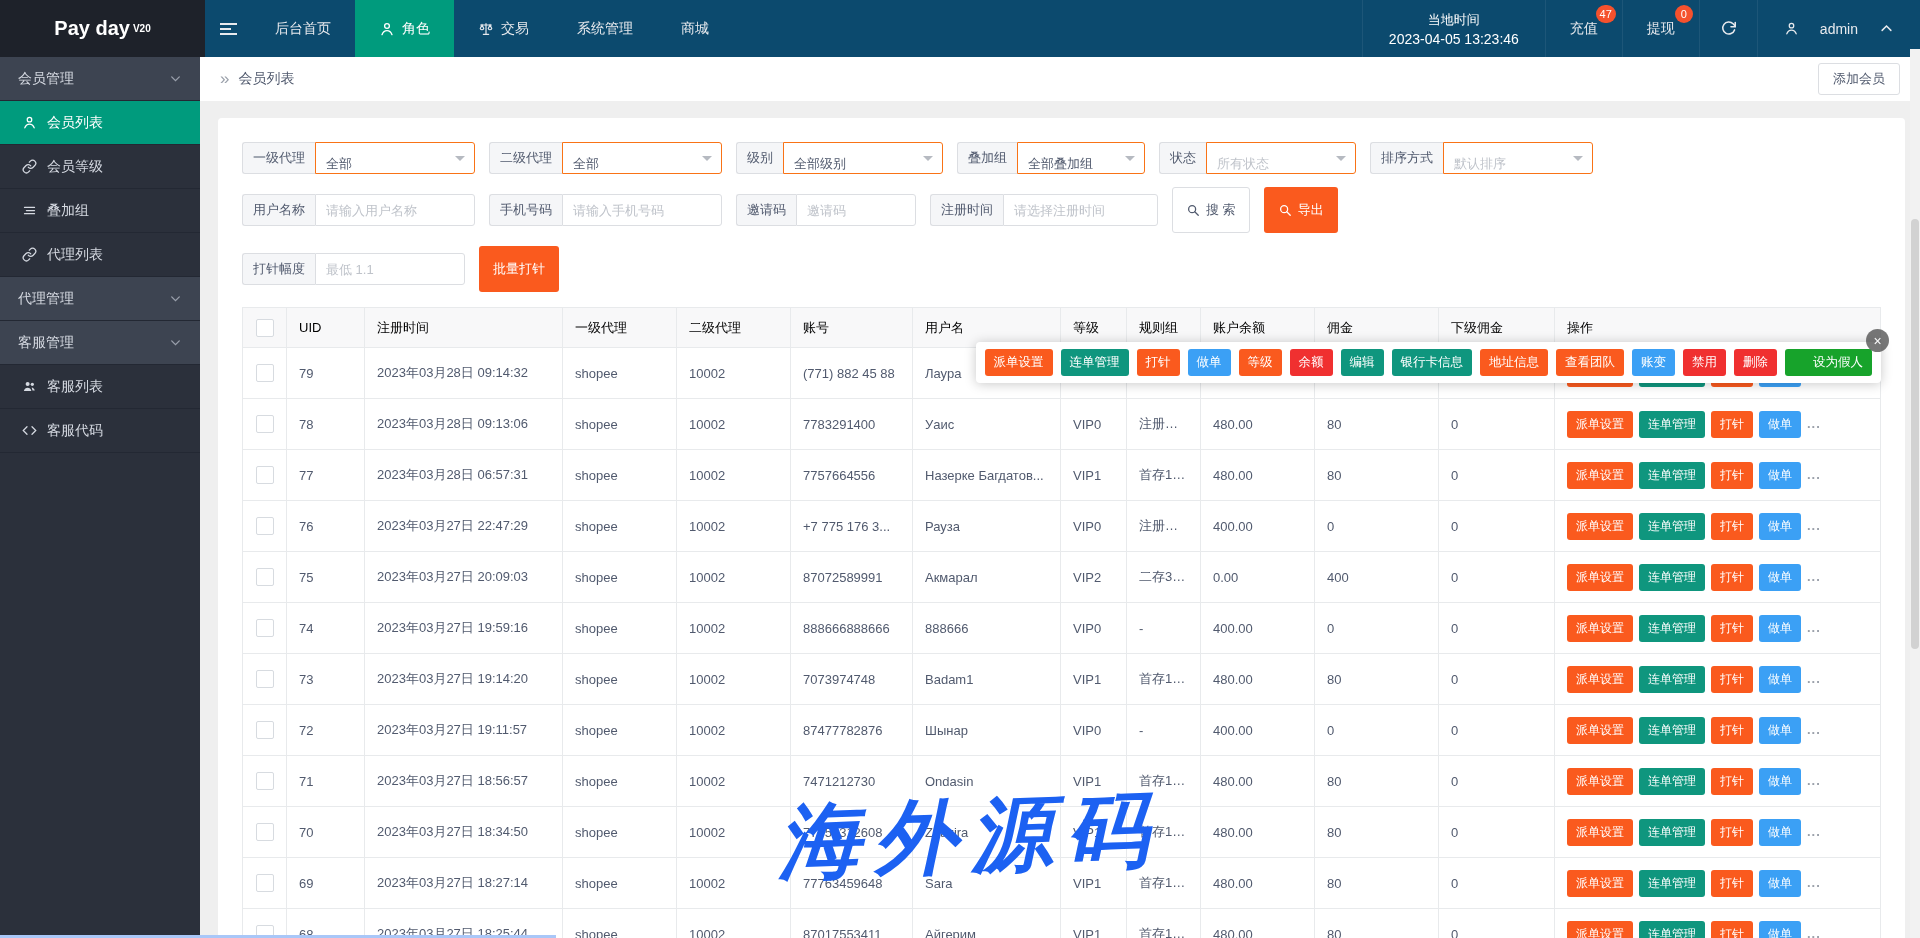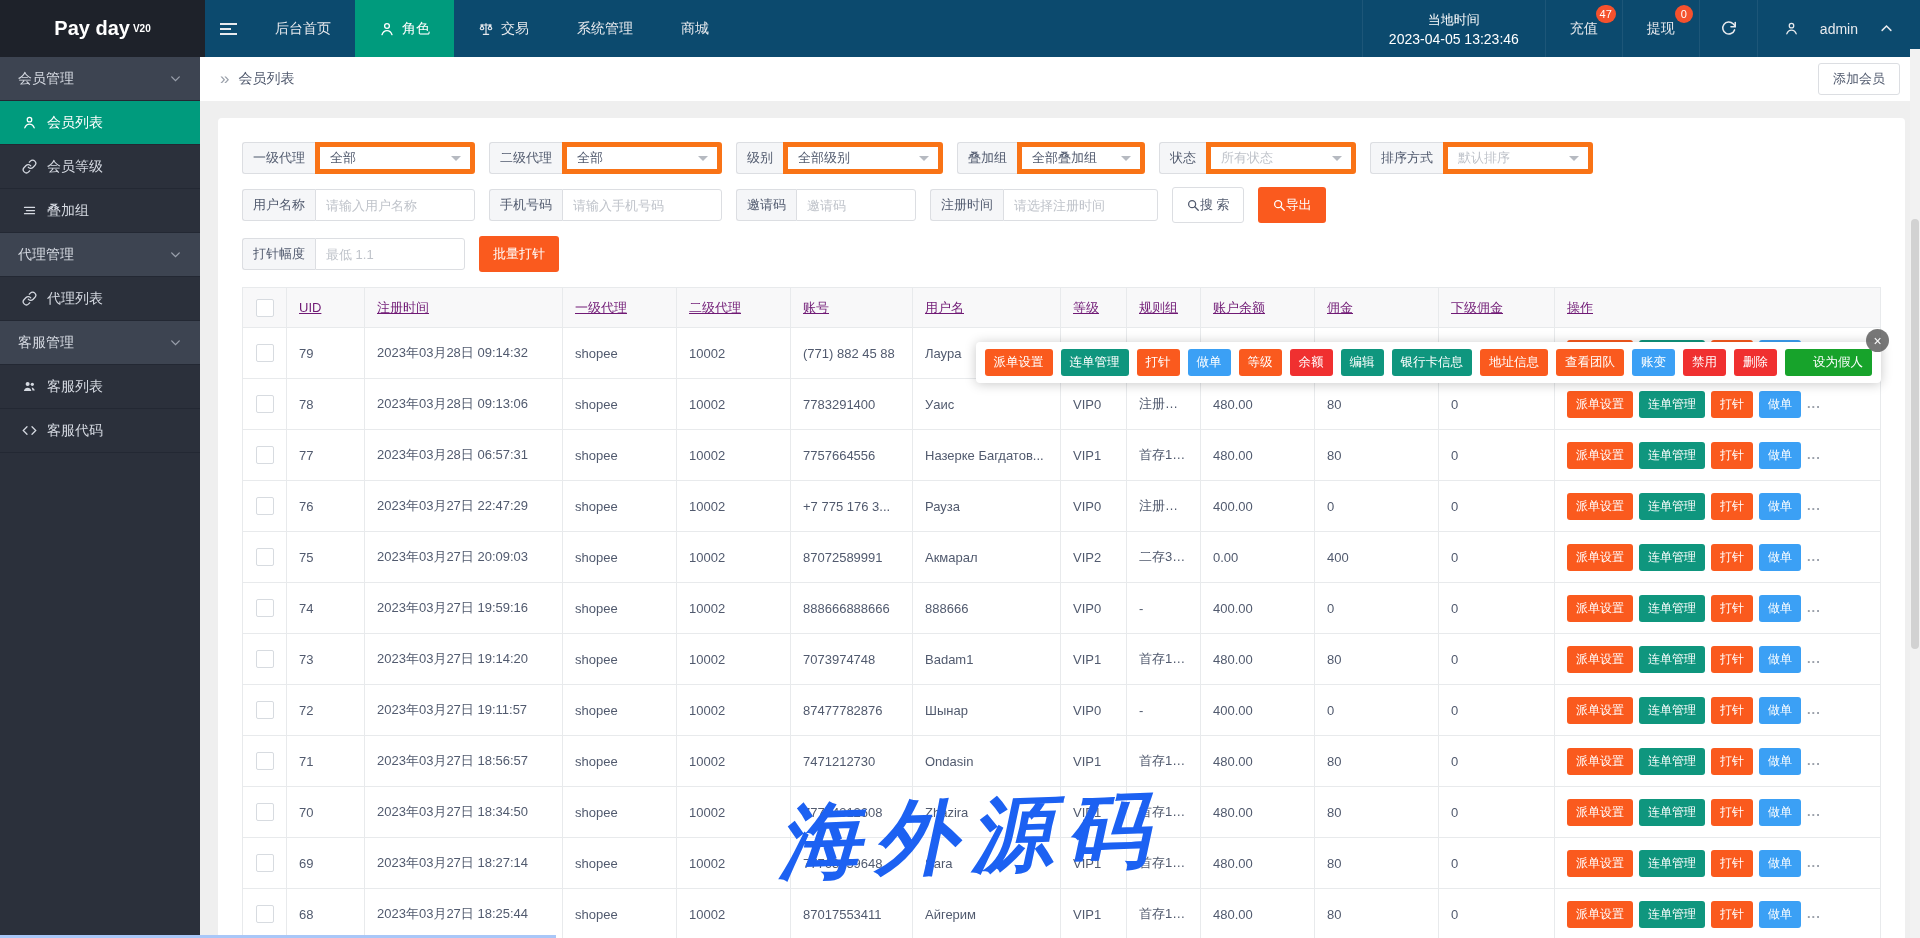--- a/index.html
+++ b/index.html
@@ -49,33 +49,33 @@
   .crumb-arrow{color:#9aa0aa;font-size:17px;margin-right:9px;}
   .crumb-title{font-size:14px;color:#515a6e;}
   .add-btn{margin-left:auto;background:#fff;border:1px solid #dcdee2;border-radius:3px;padding:6px 14px;font-size:13px;color:#515a6e;cursor:pointer;}
 
   .panel{margin:17px 15px 0 18px;background:#fff;border-radius:4px;padding:24px;min-height:800px;box-sizing:border-box;}
 
   
   .frow{display:flex;align-items:center;gap:14px;margin-bottom:13px;}
   .fgroup{display:flex;align-items:stretch;height:32px;}
   .flabel{display:flex;align-items:center;padding:0 10px;background:#f5f6f8;border:1px solid #dcdee2;border-right:none;border-radius:3px 0 0 3px;font-size:13px;color:#515a6e;white-space:nowrap;}
-  .fselect{position:relative;display:flex;align-items:center;border:5px solid #f97316;border-radius:0 3px 3px 0;background:#fff;padding:0 26px 0 10px;font-size:13px;color:#515a6e;cursor:pointer;box-sizing:border-box;}
+  .fselect{position:relative;display:flex;align-items:flex-end;border:1px solid #f97316;border-radius:0 3px 3px 0;background:#fff;padding:0 26px 0 10px;font-size:13px;color:#515a6e;cursor:pointer;box-sizing:border-box;}
   .fselect.muted{color:#bfc3ca;}
   .fselect .caret{position:absolute;right:9px;top:50%;margin-top:-2px;width:0;height:0;border-left:5px solid transparent;border-right:5px solid transparent;border-top:5px solid #b6bac1;}
   .finput{border:1px solid #dcdee2;border-radius:0 3px 3px 0;background:#fff;padding:0 10px;font-size:13px;color:#515a6e;box-sizing:border-box;height:32px;outline:none;font-family:inherit;}
   .finput::placeholder{color:#bfc3ca;}
-  .btn{display:inline-flex;align-items:center;height:36px;padding:0 13px;border-radius:3px;font-size:13px;cursor:pointer;border:1px solid transparent;box-sizing:border-box;white-space:nowrap;}
+  .btn{display:inline-flex;align-items:center;gap:6px;height:46px;padding:0 13px;border-radius:3px;font-size:13px;cursor:pointer;border:1px solid transparent;box-sizing:border-box;white-space:nowrap;}
   .btn svg{width:14px;height:14px;}
   .btn.ghost{background:#fff;border-color:#dcdee2;color:#515a6e;}
   .btn.primary{background:var(--orange);color:#fff;}
 
   
   table.grid{width:100%;border-collapse:collapse;table-layout:fixed;margin-top:15px;}
-  table.grid th{background:#f8f8f9;font-weight:normal;text-align:left;font-size:13px;color:#701a75;height:40px;padding:0 12px;border:1px solid #e8eaec;border-top:1px solid #e8eaec;box-sizing:border-box;text-decoration:underline;}
+  table.grid th{background:#f8f8f9;font-weight:normal;text-align:left;font-size:13px;color:#000000;height:40px;padding:0 12px;border:1px solid #e8eaec;border-top:1px solid #e8eaec;box-sizing:border-box;}
   table.grid td{font-size:13px;color:#515a6e;height:51px;padding:0 12px;border:1px solid #e8eaec;box-sizing:border-box;background:#fff;overflow:hidden;white-space:nowrap;text-overflow:ellipsis;}
   table.grid th:first-child,table.grid td:first-child{text-align:center;padding:0;}
   .cbox{display:inline-block;width:16px;height:16px;border:1px solid #d7dbe0;border-radius:2px;background:#fff;vertical-align:middle;cursor:pointer;}
   .act-btn{display:inline-block;padding:5px 9px;border-radius:3px;color:#fff;font-size:12px;margin-right:6px;cursor:pointer;white-space:nowrap;}
   .c-orange{background:var(--orange);}
   .c-teal{background:var(--teal);}
   .c-blue{background:var(--blue);}
   .c-red{background:var(--red);}
   .c-green{background:var(--green);padding-left:28px;}
   .more-dots{color:#9aa0aa;font-weight:bold;letter-spacing:1px;cursor:pointer;}
@@ -205,36 +205,36 @@
           <span>会员等级</span>
         </div>
         <div class="side-row item">
           <span class="s-icon">
             <svg viewBox="0 0 24 24" fill="none" stroke="currentColor" stroke-width="2" stroke-linecap="round">
               <path d="M4 7h16M7 12h13M4 17h16"></path>
             </svg>
           </span>
           <span>叠加组</span>
         </div>
+        <div class="side-row item">
+          <span class="s-icon">
+            <svg viewBox="0 0 24 24" fill="none" stroke="currentColor" stroke-width="2" stroke-linecap="round">
+              <path d="M10 13a5 5 0 0 0 7.5.5l3-3a5 5 0 0 0-7.1-7.1l-1.7 1.7"></path>
+              <path d="M14 11a5 5 0 0 0-7.5-.5l-3 3a5 5 0 0 0 7.1 7.1l1.7-1.7"></path>
+            </svg>
+          </span>
+          <span>代理列表</span>
+        </div>
         <div class="side-row group">
           <span>代理管理</span>
           <span class="chev">
             <svg viewBox="0 0 24 24" fill="none" stroke="currentColor" stroke-width="2.4" stroke-linecap="round">
               <polyline points="5 9 12 16 19 9"></polyline>
             </svg>
           </span>
-        </div>
-        <div class="side-row item">
-          <span class="s-icon">
-            <svg viewBox="0 0 24 24" fill="none" stroke="currentColor" stroke-width="2" stroke-linecap="round">
-              <path d="M10 13a5 5 0 0 0 7.5.5l3-3a5 5 0 0 0-7.1-7.1l-1.7 1.7"></path>
-              <path d="M14 11a5 5 0 0 0-7.5-.5l-3 3a5 5 0 0 0 7.1 7.1l1.7-1.7"></path>
-            </svg>
-          </span>
-          <span>代理列表</span>
         </div>
         <div class="side-row group">
           <span>客服管理</span>
           <span class="chev">
             <svg viewBox="0 0 24 24" fill="none" stroke="currentColor" stroke-width="2.4" stroke-linecap="round">
               <polyline points="5 9 12 16 19 9"></polyline>
             </svg>
           </span>
         </div>
         <div class="side-row item">

